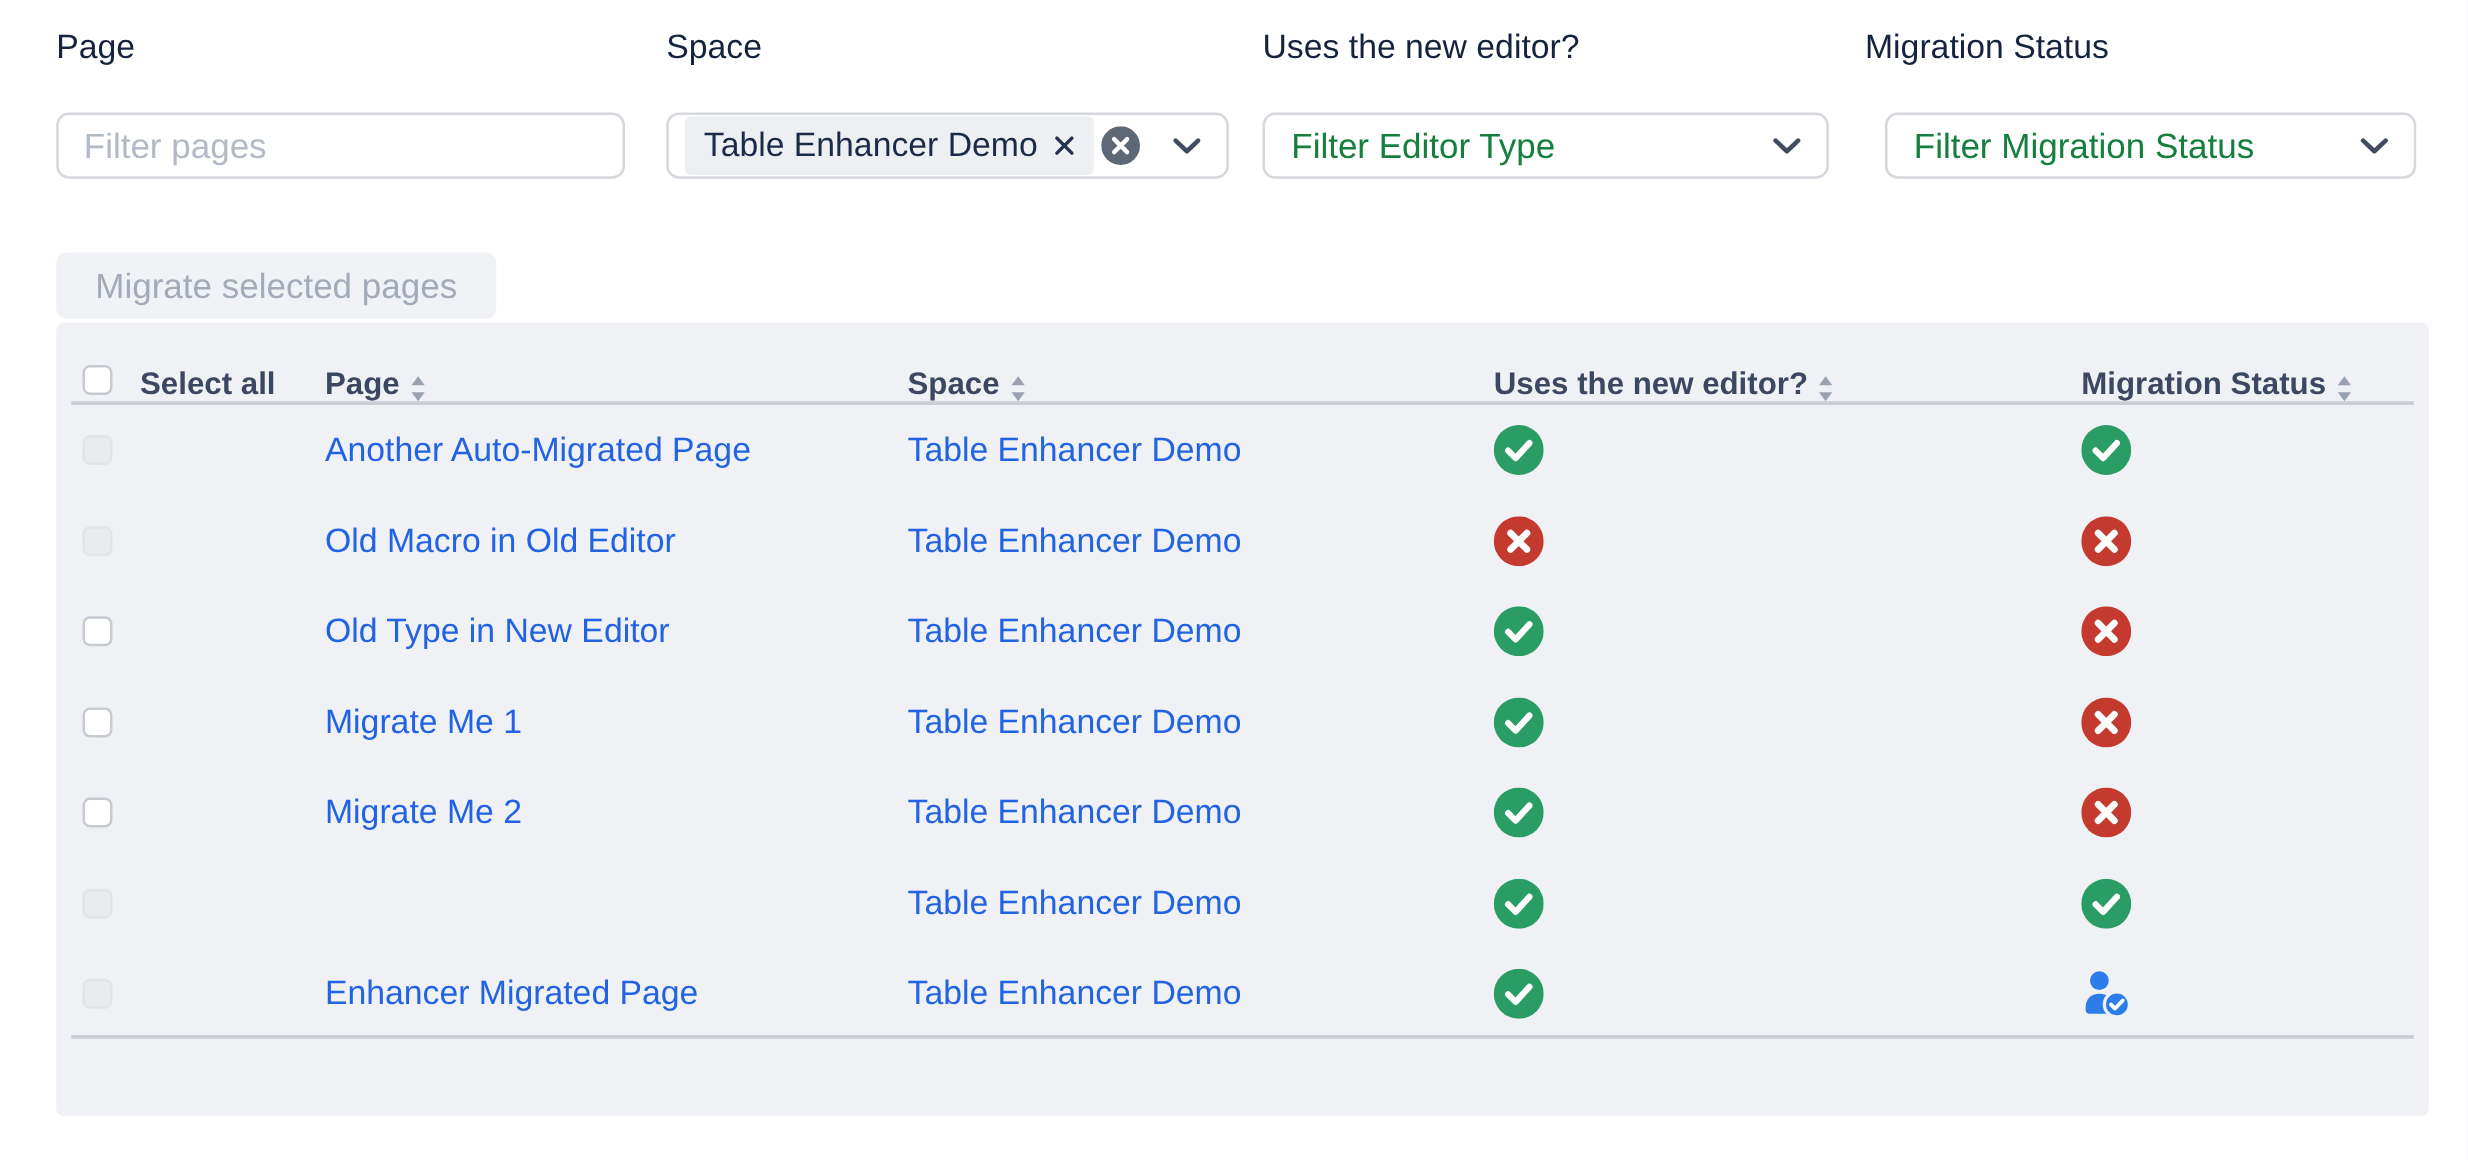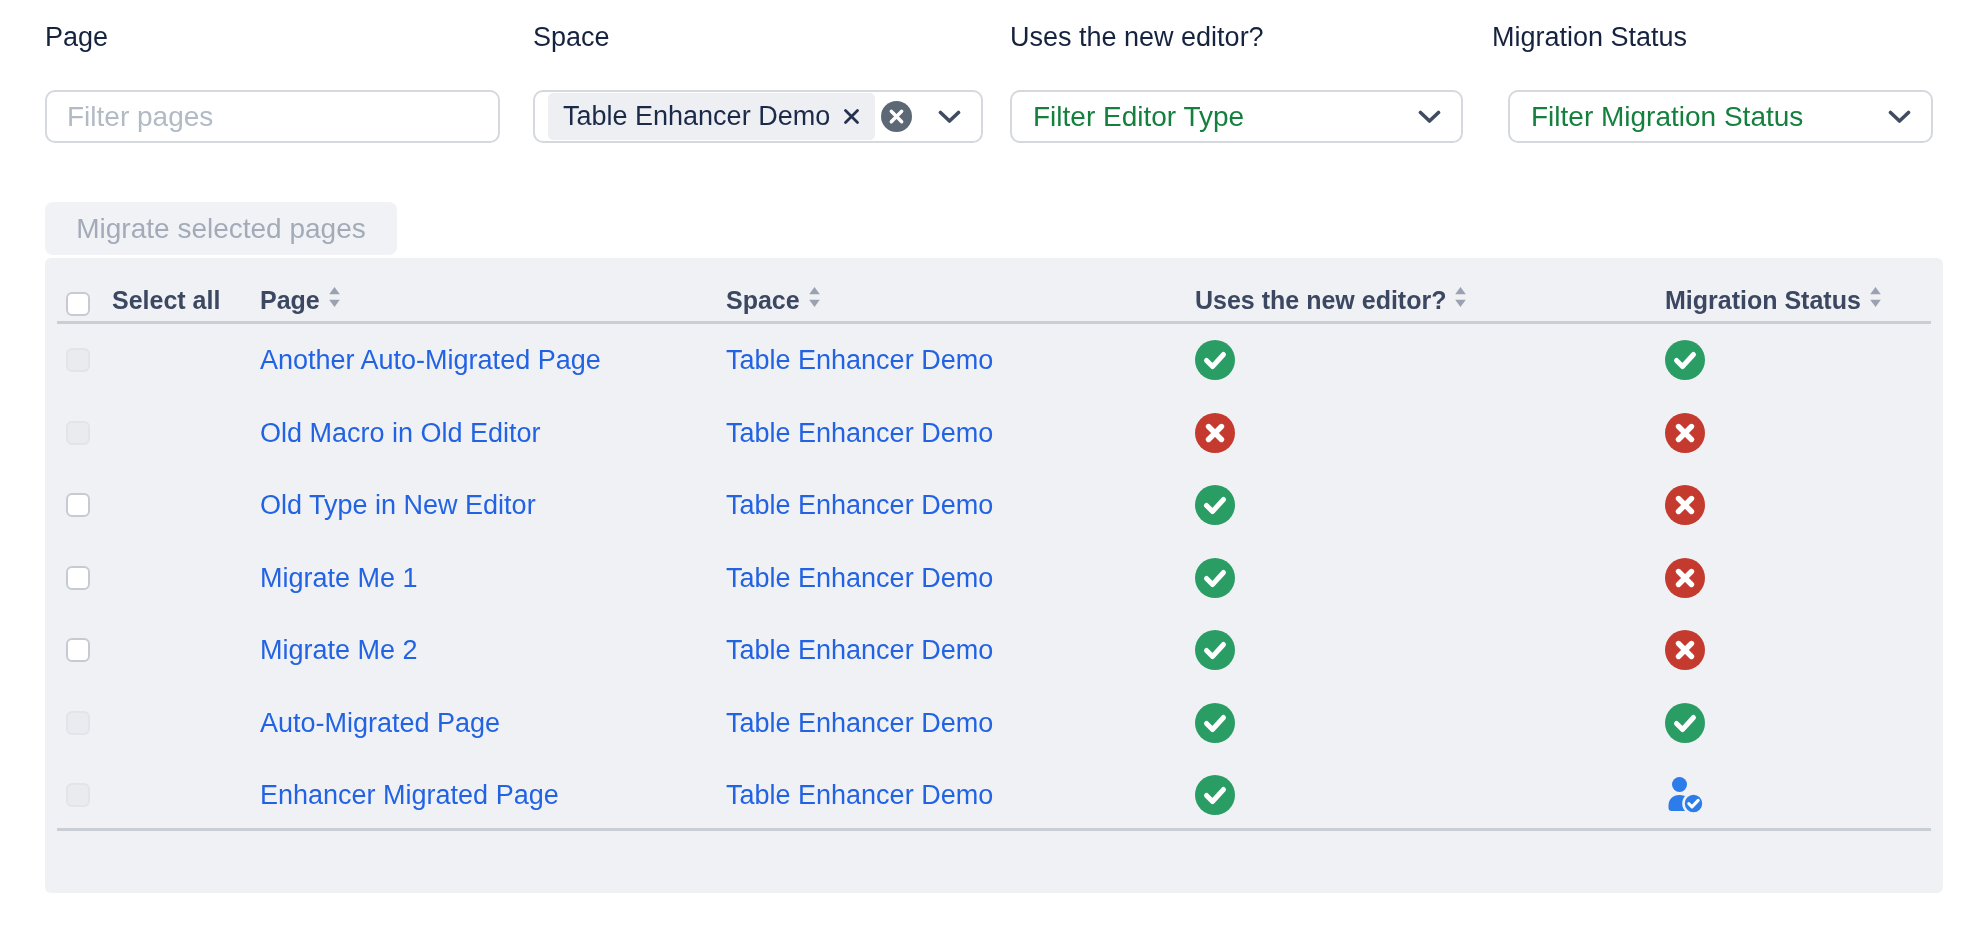--- a/index.html
+++ b/index.html
@@ -106,21 +106,21 @@
   .divider.top { top: 63px; }
   .divider.bottom { top: 570px; }
 
   .thead { position: absolute; top: 0; left: 0; width: 100%; height: 63px; }
   .th {
     position: absolute;
     top: 0;
     height: 64px;
     padding-top: 28px;
     display: flex;
-    align-items: flex-start;
+    align-items: flex-end;
     gap: 8px;
     font-size: 25px;
     font-weight: bold;
     color: #3c4862;
     white-space: nowrap;
     cursor: pointer;
   }
   .th-selectall { left: 67px; cursor: default; }
   .th-page { left: 215px; }
   .th-space { left: 681px; }
@@ -339,21 +339,20 @@
     <span class="cell cell-migration status-icon">
           <svg width="40" height="40" viewBox="0 0 40 40">
             <circle cx="20" cy="20" r="20" fill="#c43a2e"></circle>
             <path d="M13.5 13.5 L26.5 26.5 M26.5 13.5 L13.5 26.5" stroke="#fff" stroke-width="5.4" stroke-linecap="round"></path>
           </svg>
         </span>
   </div>
 
   <div class="row">
     <span class="checkbox cell disabled"></span>
-    <span class="cell cell-page"><a href="#">Auto-Migrated Page</a></span>
     <span class="cell cell-space"><a href="#">Table Enhancer Demo</a></span>
     <span class="cell cell-editor status-icon">
           <svg width="40" height="40" viewBox="0 0 40 40">
             <circle cx="20" cy="20" r="20" fill="#2a9d64"></circle>
             <path d="M11.5 20.5 L17.5 26.5 L28.5 14.5" stroke="#fff" stroke-width="5" fill="none" stroke-linecap="round" stroke-linejoin="round"></path>
           </svg>
         </span>
     <span class="cell cell-migration status-icon">
           <svg width="40" height="40" viewBox="0 0 40 40">
             <circle cx="20" cy="20" r="20" fill="#2a9d64"></circle>

